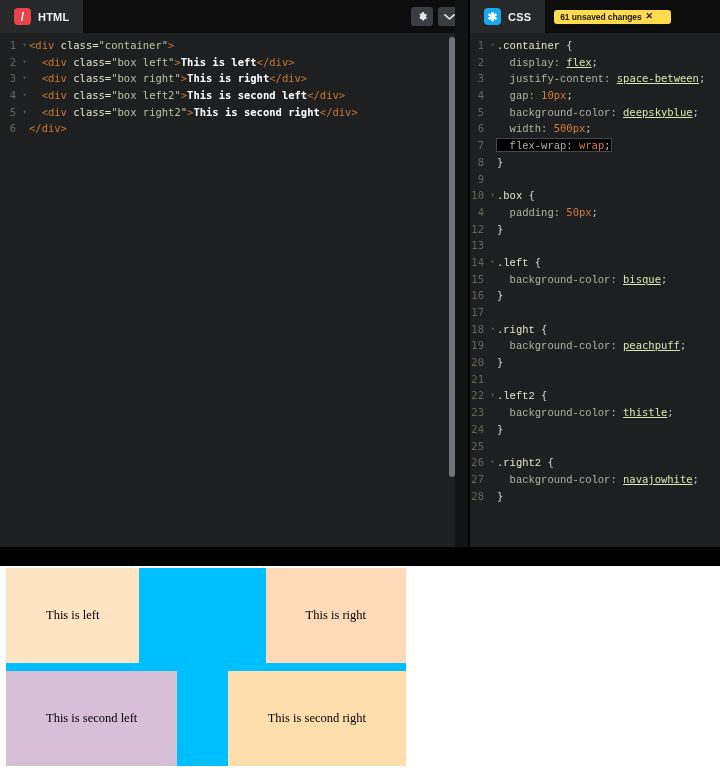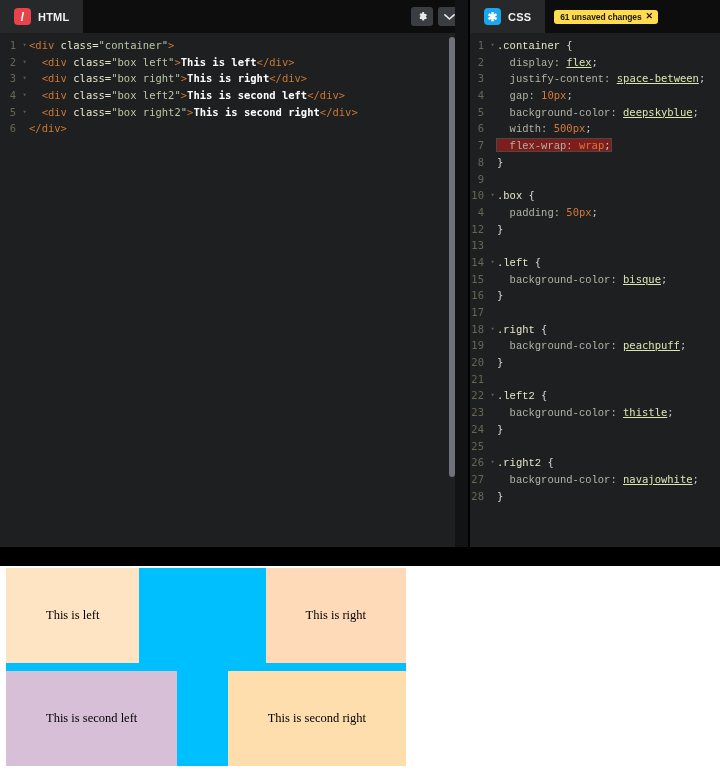--- a/index.html
+++ b/index.html
@@ -93,21 +93,21 @@
   }
   .hdr-btn svg { display: block; }
 
   .unsaved-badge {
     margin-left: 9px;
     background: #ffdb4d;
     color: #1a1a1a;
     font-size: 8.5px;
     font-weight: bold;
     border-radius: 3px;
-    padding: 2px 5px 2px 6px;
+    padding: 2px 18px 2px 6px;
     display: flex;
     align-items: center;
     gap: 4px;
     white-space: nowrap;
     letter-spacing: -0.1px;
   }
   .unsaved-x {
     font-size: 9px;
     font-weight: bold;
     line-height: 1;
@@ -149,21 +149,21 @@
     color: #5d5a52;
     font-size: 7px;
     text-align: center;
     line-height: 16.7px;
     user-select: none;
   }
 
   .code-text { flex: 1 1 auto; color: #c5c8c6; }
 
   .code-line.highlighted .code-text > .hl {
-    background: #7f1d1d;
+    background: #000000;
     outline: 1px solid #46494c;
   }
 
   
   .t-punct    { color: #c5c8c6; }
   .t-tag      { color: #cc7832; }
   .t-attr     { color: #e8e6c9; }
   .t-string   { color: #b9c8a0; }
   .t-text     { color: #ffffff; font-weight: bold; }
   .t-sel      { color: #e8e6c9; font-family: Liberation Mono, monospace; }

